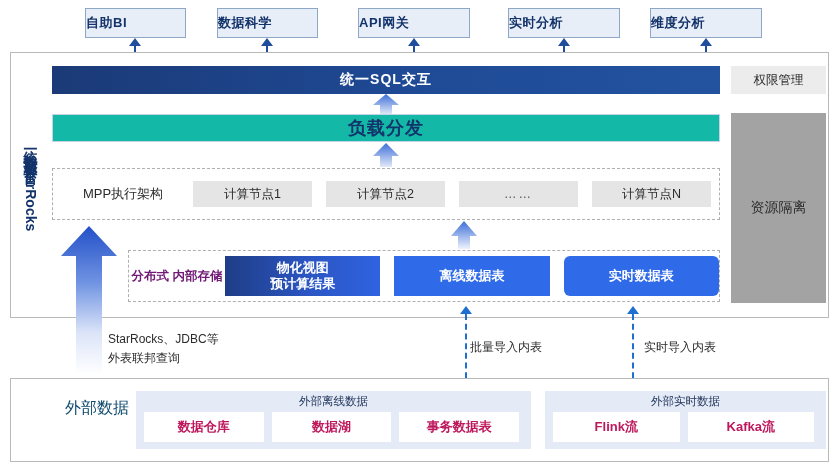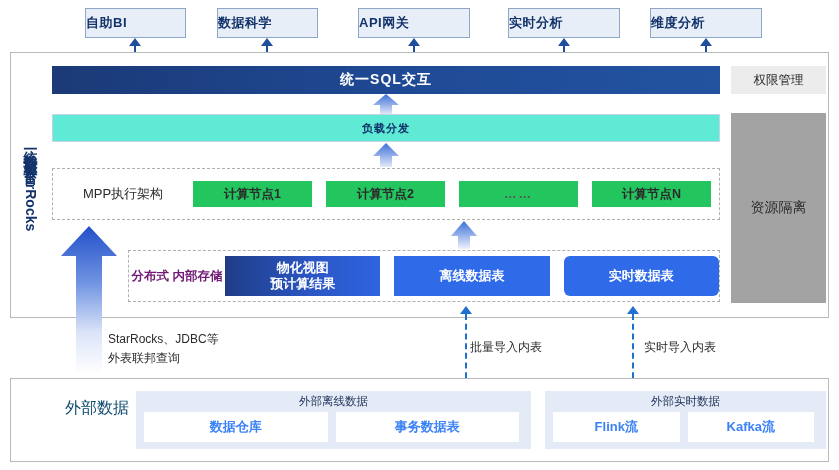--- a/index.html
+++ b/index.html
@@ -66,43 +66,43 @@
     position: absolute; left: 52px; top: 66px; width: 668px; height: 28px;
     background: linear-gradient(90deg, #1b3a77 0%, #1f4a96 55%, #23539f 100%);
     color: #ffffff; font-weight: bold; font-size: 14px;
     display: flex; align-items: center; justify-content: center;
     letter-spacing: 1px;
   }
 
   
   #loadbar {
     position: absolute; left: 52px; top: 114px; width: 668px; height: 28px;
-    background: #5eead4;
+    background: #14b8a6;
     border: 1px solid #c6d3e6;
-    color: #13336b; font-weight: bold; font-size: 11px;
+    color: #13336b; font-weight: bold; font-size: 18px;
     display: flex; align-items: center; justify-content: center;
     letter-spacing: 1px;
   }
 
   
   #mpprow {
     position: absolute; left: 52px; top: 168px; width: 668px; height: 52px;
     border: 1px dashed #b0b0b0;
     background: #ffffff;
     display: flex; align-items: center;
   }
   .mpplabel {
     width: 140px; text-align: center;
     font-size: 13px; color: #2b2b2b;
   }
   .nodebox {
-    height: 26px; background: #22c55e;
+    height: 26px; background: #e5e5e5;
     display: flex; align-items: center; justify-content: center;
     font-size: 12.5px; color: #2b2b2b;
-    margin-right: 14px; flex: 1; font-weight: bold;
+    margin-right: 14px; flex: 1;
   }
   .nodebox:last-child { margin-right: 8px; }
   .dots { letter-spacing: 2px; color: #555; }
 
   
   #storerow {
     position: absolute; left: 128px; top: 250px; width: 592px; height: 52px;
     border: 1px dashed #b0b0b0;
     background: #ffffff;
     display: flex; align-items: center;
@@ -156,21 +156,21 @@
     padding-top: 3px;
   }
   .extgroup .ghead {
     text-align: center; font-size: 11.5px; color: #20345c;
     margin-bottom: 3px;
   }
   .extgroup .grow { display: flex; padding: 0 8px; }
   .extgroup .gitem {
     background: #ffffff; height: 30px; flex: 1; margin-right: 8px;
     display: flex; align-items: center; justify-content: center;
-    color: #3b82f6; font-weight: bold; font-size: 13px;
+    color: #be185d; font-weight: bold; font-size: 13px;
   }
   .extgroup .gitem:last-child { margin-right: 4px; }
 </style>
 </head>
 <body>
 
 <div id="stage">
 
   <div class="topbox abs" style="left:85px; top:8px; width:101px;">
     <span>自助BI</span>
@@ -322,20 +322,23 @@
   <div id="extcard"></div>
   <div id="extlabel">外部数据</div>
 
   <div class="extgroup" style="left:136px; width:395px;">
     <div class="ghead">外部离线数据</div>
     <div class="grow">
       <div class="gitem">
         <span>数据仓库</span>
       </div>
       <div class="gitem">
+        <span>数据湖</span>
+      </div>
+      <div class="gitem">
         <span>事务数据表</span>
       </div>
     </div>
   </div>
 
   <div class="extgroup" style="left:545px; width:281px;">
     <div class="ghead">外部实时数据</div>
     <div class="grow">
       <div class="gitem">
         <span>Flink流</span>

